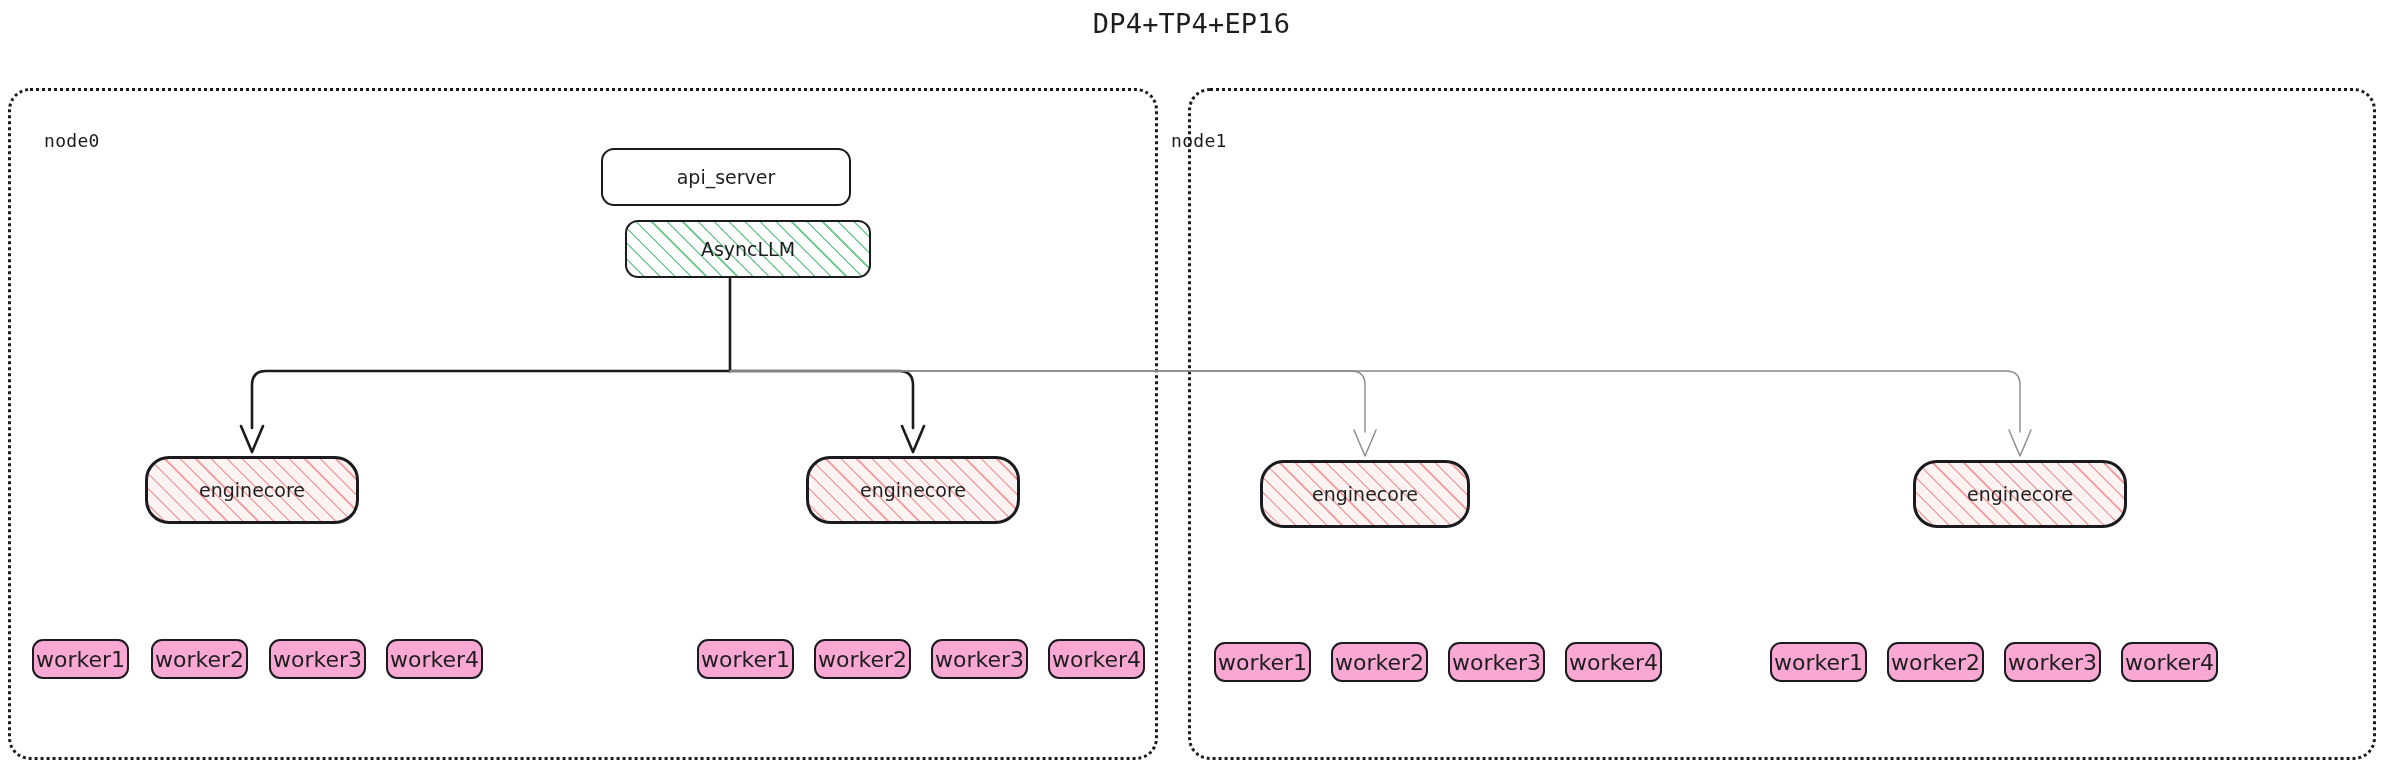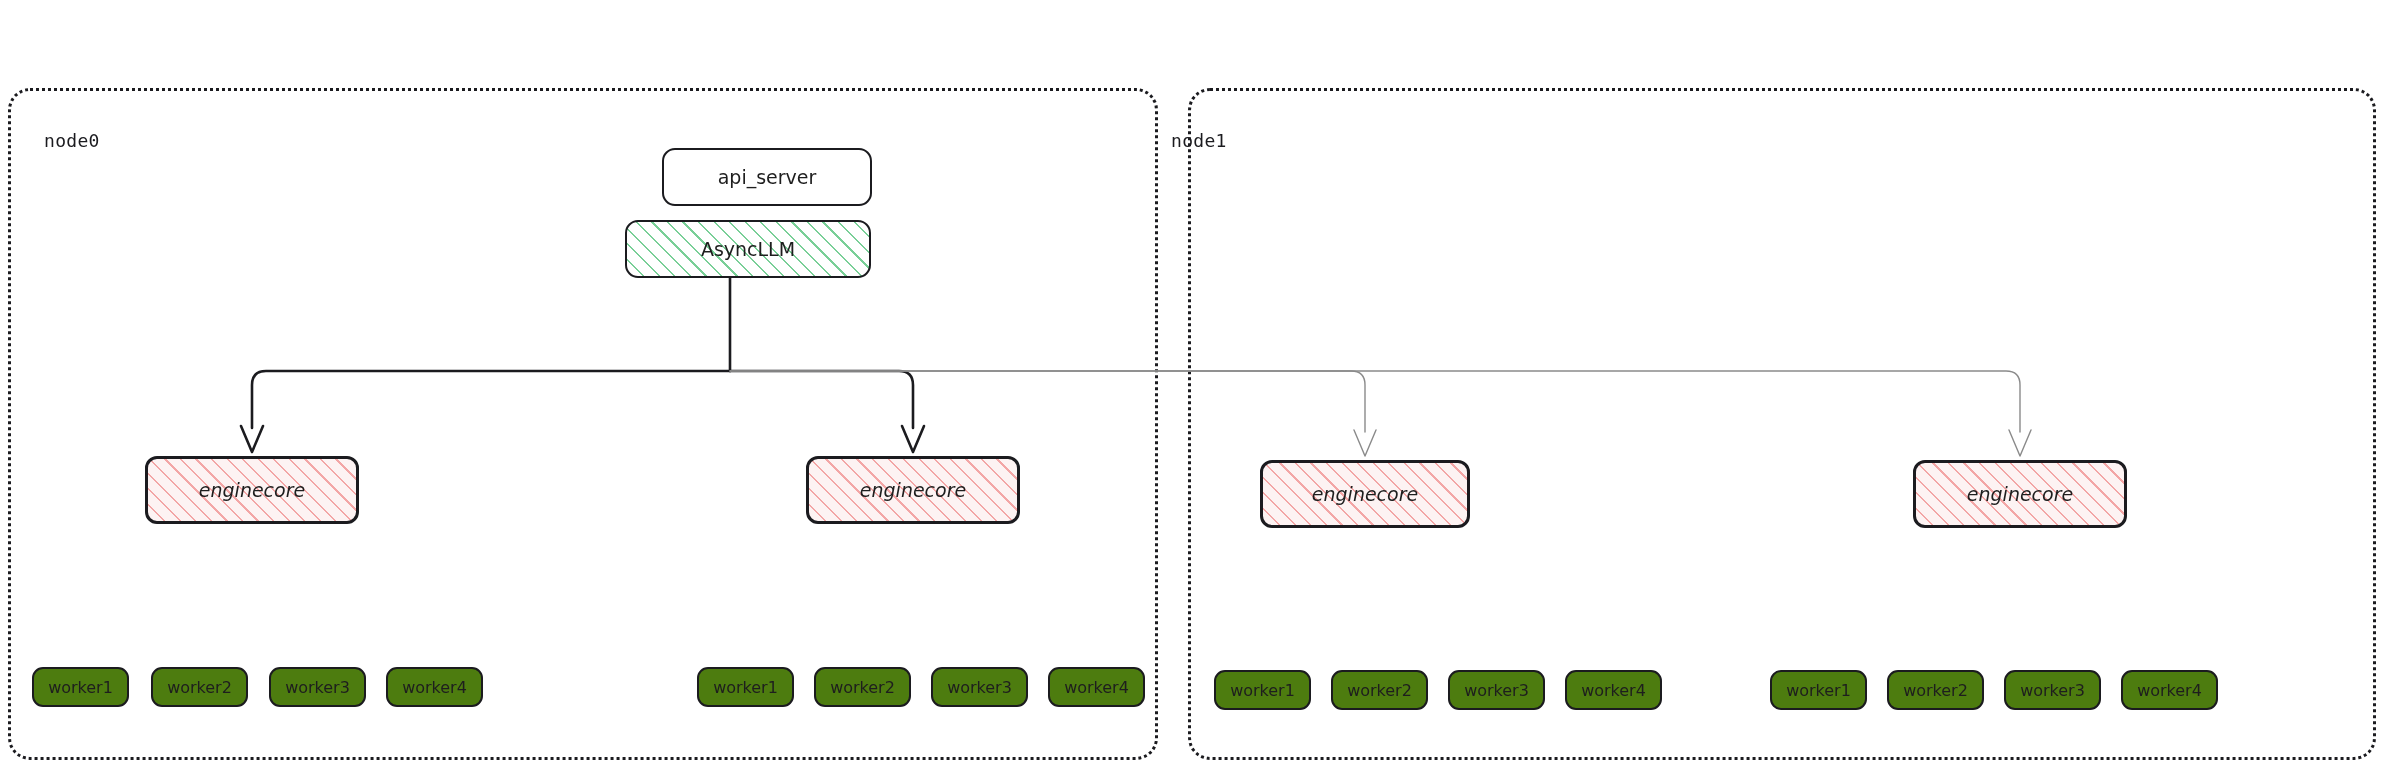--- a/index.html
+++ b/index.html
@@ -87,51 +87,50 @@
       45deg,
       #79cf97 0px,
       #79cf97 1.6px,
       rgba(255,255,255,0) 1.6px,
       rgba(255,255,255,0) 11px
     );
   }
 
   .box-engine {
     border: 3px solid #1b1b1f;
-    border-radius: 12px;
+    border-radius: 24px;
     font-size: 19px;
     background-color: #fdf3f3;
     background-image: repeating-linear-gradient(
       45deg,
       #f3a6a6 0px,
       #f3a6a6 1.6px,
       rgba(255,255,255,0) 1.6px,
       rgba(255,255,255,0) 11px
     );
-    font-style: italic;
   }
 
   .box-worker {
     border: 2.6px solid #1b1b1f;
     border-radius: 11px;
-    font-size: 16px;
-    background: #4d7c0f;
-    margin-top: 28px;
+    font-size: 22px;
+    background: #f9a8d4;
   }
 
   .box-label {
     position: relative;
     z-index: 2;
   }
 </style>
 </head>
 <body>
 
 <div id="canvas">
 
+  <div class="diagram-title">DP4+TP4+EP16</div>
 
   <div id="node-groups">
       <div class="node-group" style="left: 8px; top: 88px; width: 1150px; height: 672px;"></div>
       <div class="node-label" style="left: 44px; top: 130px;">node0</div>
       <div class="node-group" style="left: 1188px; top: 88px; width: 1188px; height: 672px;"></div>
       <div class="node-label" style="left: 1171px; top: 130px;">node1</div>
     </div>
 
   <svg class="layer" id="edge-layer" viewBox="0 0 2383 773" preserveAspectRatio="none" aria-hidden="true">
       <path d="M 730 278 L 730 371" fill="none" stroke="#1b1b1f" stroke-width="2.6" stroke-linecap="round" stroke-linejoin="round"></path>
@@ -139,21 +138,21 @@
       <path d="M 241 426 L 252 452 L 263 426" fill="none" stroke="#1b1b1f" stroke-width="2.6" stroke-linecap="round" stroke-linejoin="round"></path>
       <path d="M 730 371 L 899 371 Q 913 371 913 385 L 913 428" fill="none" stroke="#1b1b1f" stroke-width="2.6" stroke-linecap="round" stroke-linejoin="round"></path>
       <path d="M 902 426 L 913 452 L 924 426" fill="none" stroke="#1b1b1f" stroke-width="2.6" stroke-linecap="round" stroke-linejoin="round"></path>
       <path d="M 730 371 L 1351 371 Q 1365 371 1365 385 L 1365 432" fill="none" stroke="#8a8a8a" stroke-width="1.4" stroke-linecap="round" stroke-linejoin="round"></path>
       <path d="M 1354 430 L 1365 456 L 1376 430" fill="none" stroke="#8a8a8a" stroke-width="1.4" stroke-linecap="round" stroke-linejoin="round"></path>
       <path d="M 730 371 L 2006 371 Q 2020 371 2020 385 L 2020 432" fill="none" stroke="#8a8a8a" stroke-width="1.4" stroke-linecap="round" stroke-linejoin="round"></path>
       <path d="M 2009 430 L 2020 456 L 2031 430" fill="none" stroke="#8a8a8a" stroke-width="1.4" stroke-linecap="round" stroke-linejoin="round"></path>
     </svg>
 
   <div id="box-layer">
-      <div class="box box-plain" style="left: 662px; top: 148px; width: 210px; height: 58px;">
+      <div class="box box-plain" style="left: 601px; top: 148px; width: 250px; height: 58px;">
         <span class="box-label">api_server</span>
       </div>
       <div class="box box-async" style="left: 625px; top: 220px; width: 246px; height: 58px;">
         <span class="box-label">AsyncLLM</span>
       </div>
       <div class="box box-engine" style="left: 145px; top: 456px; width: 214px; height: 68px;">
         <span class="box-label">enginecore</span>
       </div>
       <div class="box box-engine" style="left: 806px; top: 456px; width: 214px; height: 68px;">
         <span class="box-label">enginecore</span>

